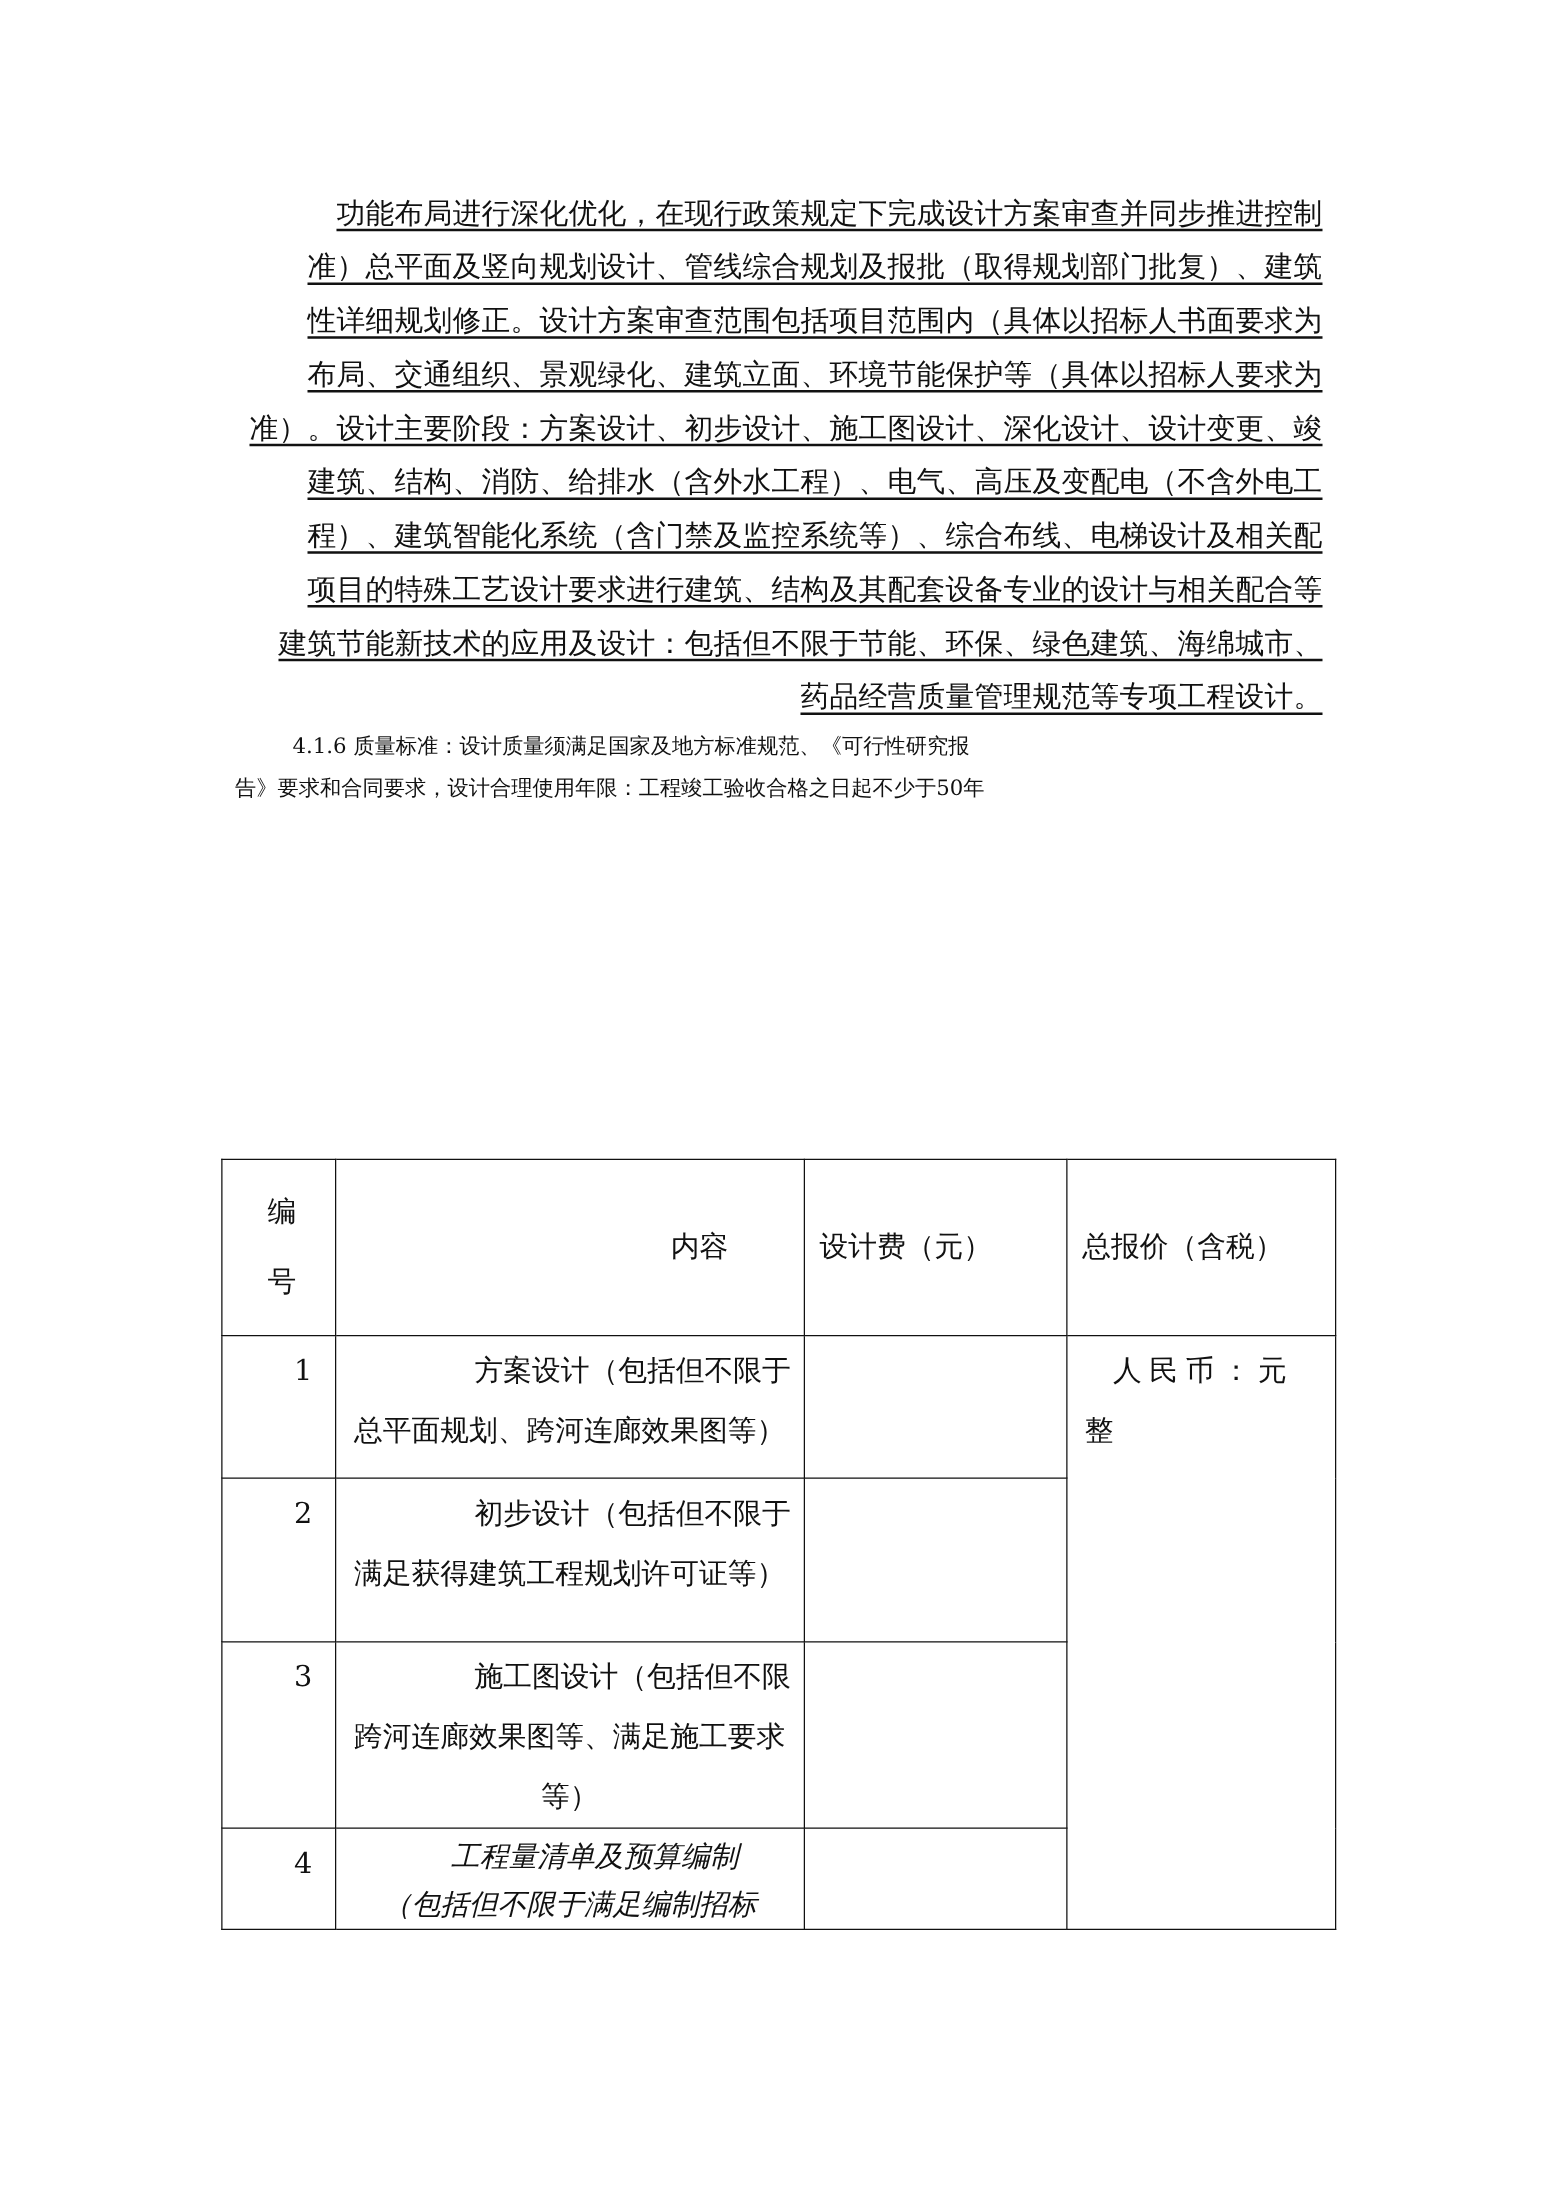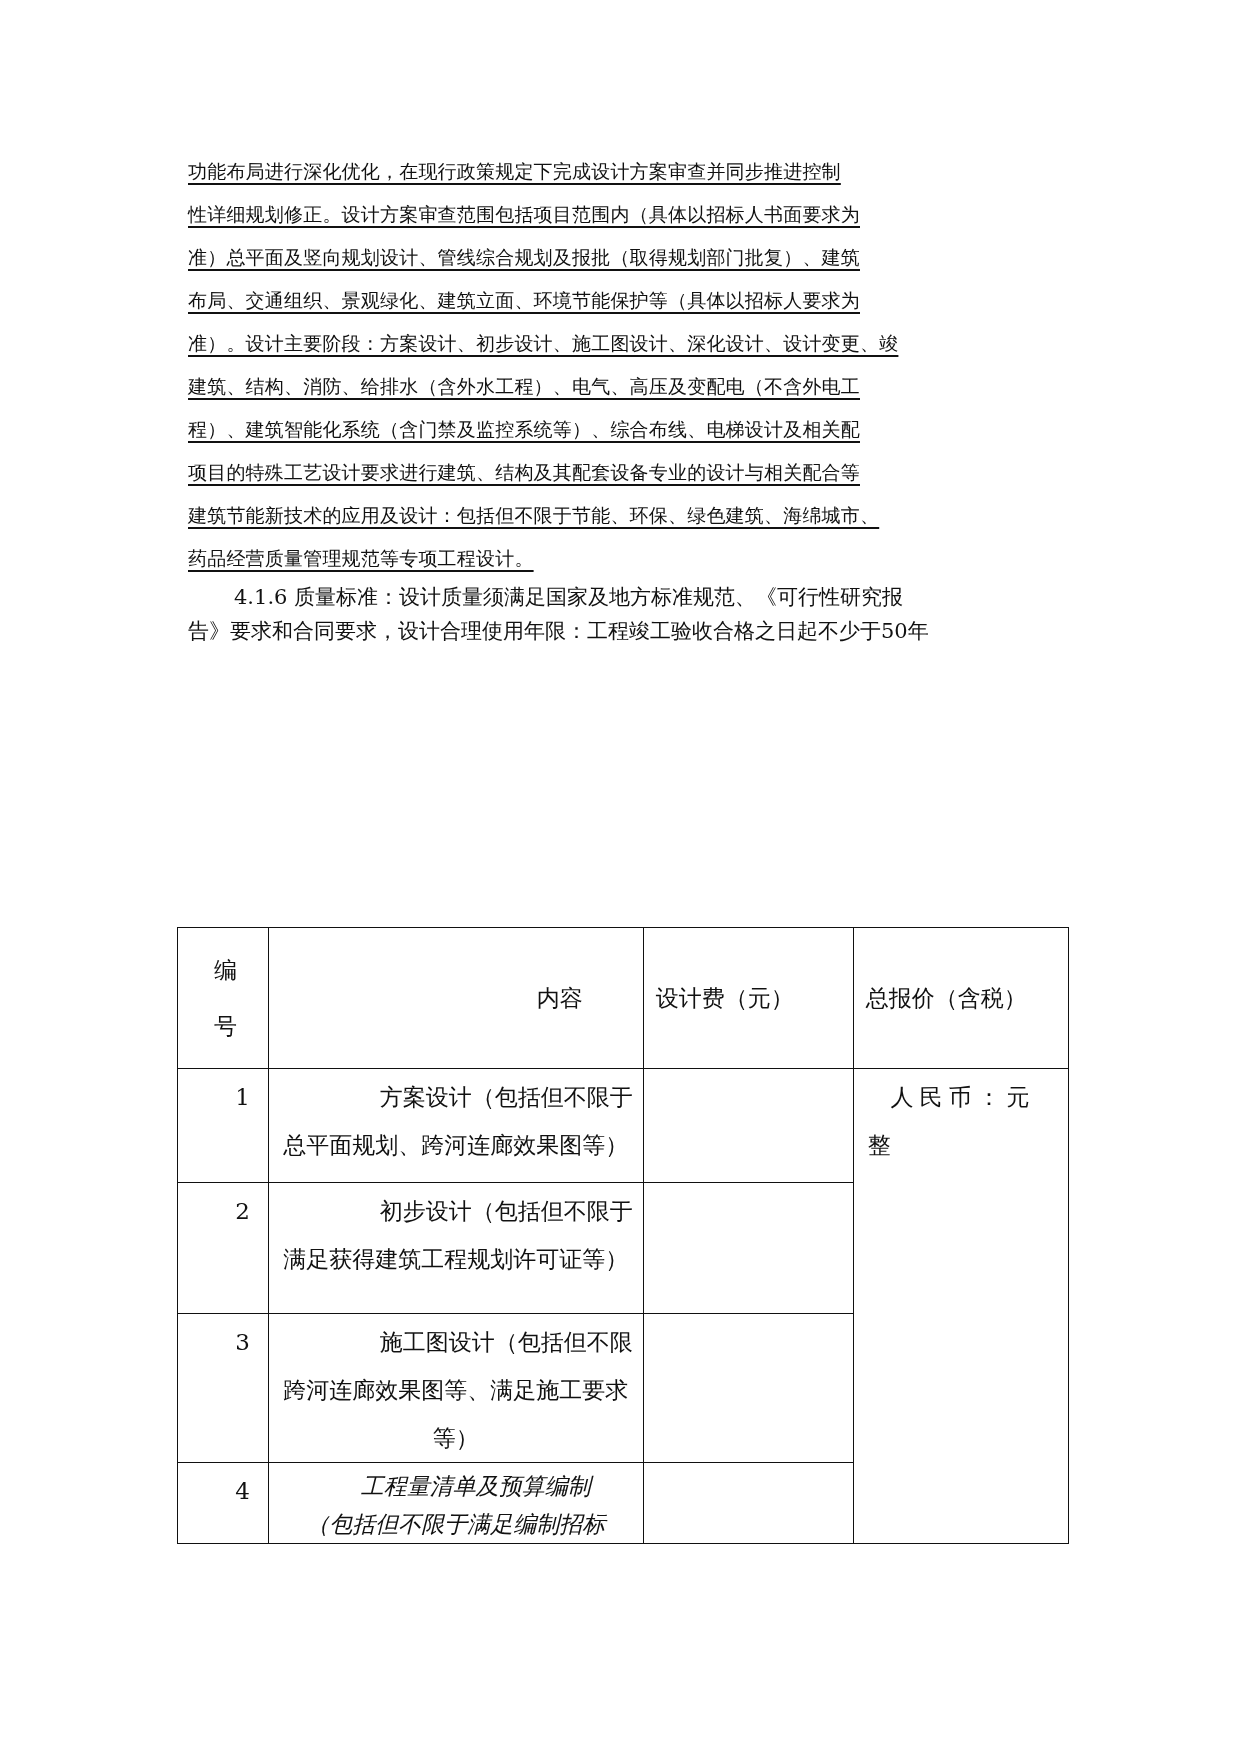--- a/index.html
+++ b/index.html
@@ -7,29 +7,29 @@
       width: 1240px; height: 1754px; position: relative; overflow: hidden;
       font-family: "DejaVu Serif", "Liberation Serif", serif;
       color: #111111;
     }
     .page { position: absolute; left: 0; top: 0; width: 1240px; height: 1754px; }
     .para-block {
       position: absolute; left: 188px; top: 150px; width: 870px;
     }
     .ul-line {
       display: block; height: 43px; line-height: 43px;
-      font-size: 19px; letter-spacing: 0.2px; white-space: nowrap;
+      font-size: 23px; letter-spacing: 0.2px; white-space: nowrap; text-align: right;
     }
     .ul-line span {
       text-decoration: underline; text-decoration-thickness: 1.5px;
       text-underline-offset: 5px;
     }
     .plain-line {
       display: block; height: 34px; line-height: 34px;
-      font-size: 21px; white-space: nowrap;
+      font-size: 17px; white-space: nowrap;
     }
     .indent { padding-left: 46px; }
 
     table.quote {
       position: absolute; left: 177px; top: 927px;
       border-collapse: collapse; table-layout: fixed;
       width: 892px;
     }
     table.quote td {
       border: 1.5px solid #111; vertical-align: top;
@@ -51,22 +51,22 @@
     .total-cell .line1 { display: block; text-align: center; letter-spacing: 6px; }
     .total-cell .line2 { display: block; text-align: left; }
   </style>
 </head>
 <body>
 
 <div class="page">
 
   <div class="para-block">
     <div class="ul-line"><span>功能布局进行深化优化，在现行政策规定下完成设计方案审查并同步推进控制</span></div>
+    <div class="ul-line"><span>准）总平面及竖向规划设计、管线综合规划及报批（取得规划部门批复）、建筑</span></div>
     <div class="ul-line"><span>性详细规划修正。设计方案审查范围包括项目范围内（具体以招标人书面要求为</span></div>
-    <div class="ul-line"><span>准）总平面及竖向规划设计、管线综合规划及报批（取得规划部门批复）、建筑</span></div>
     <div class="ul-line"><span>布局、交通组织、景观绿化、建筑立面、环境节能保护等（具体以招标人要求为</span></div>
     <div class="ul-line"><span>准）。设计主要阶段：方案设计、初步设计、施工图设计、深化设计、设计变更、竣</span></div>
     <div class="ul-line"><span>建筑、结构、消防、给排水（含外水工程）、电气、高压及变配电（不含外电工</span></div>
     <div class="ul-line"><span>程）、建筑智能化系统（含门禁及监控系统等）、综合布线、电梯设计及相关配</span></div>
     <div class="ul-line"><span>项目的特殊工艺设计要求进行建筑、结构及其配套设备专业的设计与相关配合等</span></div>
     <div class="ul-line"><span>建筑节能新技术的应用及设计：包括但不限于节能、环保、绿色建筑、海绵城市、</span></div>
     <div class="ul-line"><span>药品经营质量管理规范等专项工程设计。</span></div>
 
     <div class="plain-line indent">4.1.6 质量标准：设计质量须满足国家及地方标准规范、《可行性研究报</div>
     <div class="plain-line">告》要求和合同要求，设计合理使用年限：工程竣工验收合格之日起不少于50年</div>

